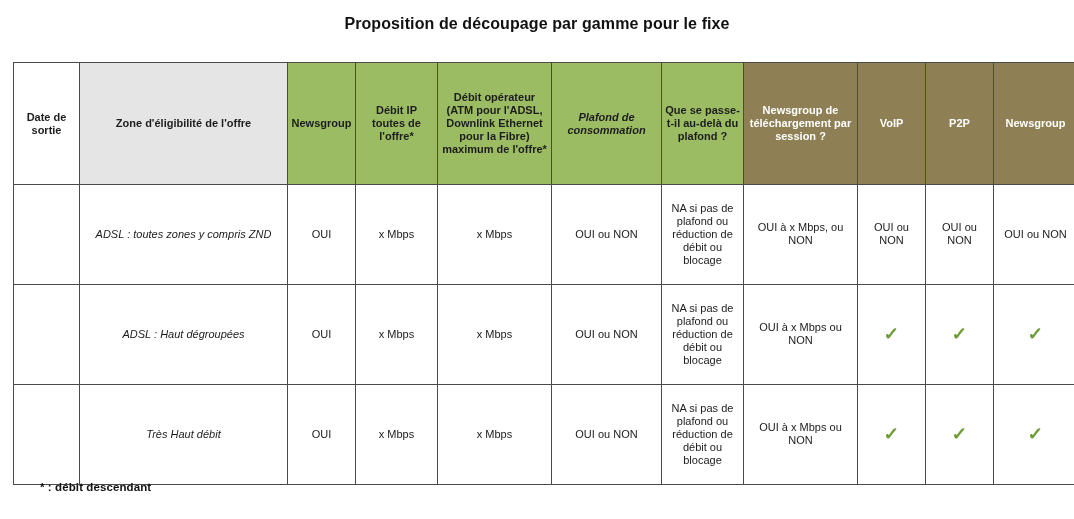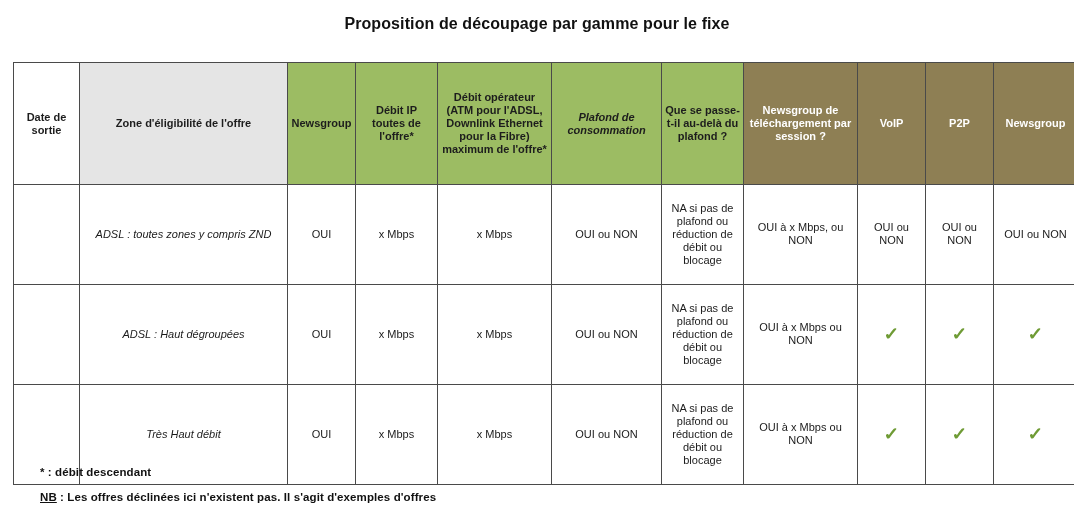--- a/index.html
+++ b/index.html
@@ -109,20 +109,21 @@
     position: absolute;
     left: 40px;
     top: 466px;
     font-size: 11.5px;
     font-weight: bold;
     color: #111;
   }
   .footnote-row {
     margin-bottom: 13px;
     letter-spacing: 0.1px;
+    margin-top: 15px;
   }
   .nb-underline {
     text-decoration: underline;
   }
 </style>
 </head>
 <body>
 
 <div class="page">
 
@@ -184,16 +185,15 @@
           <td class="c-check"><span class="check-glyph">✓</span></td>
           <td class="c-check"><span class="check-glyph">✓</span></td>
           <td class="c-check"><span class="check-glyph">✓</span></td>
         </tr>
       </tbody>
     </table>
   </div>
 
   <div class="footnotes">
     <div class="footnote-row">*  : débit descendant</div>
-    <div class="footnote-row"><span class="nb-underline">NB</span><span> : Les offres déclinées ici n'existent pas. Il s'agit d'exemples d'offres</span></div>
   </div>
 
 </div>
 
 </body></html>

